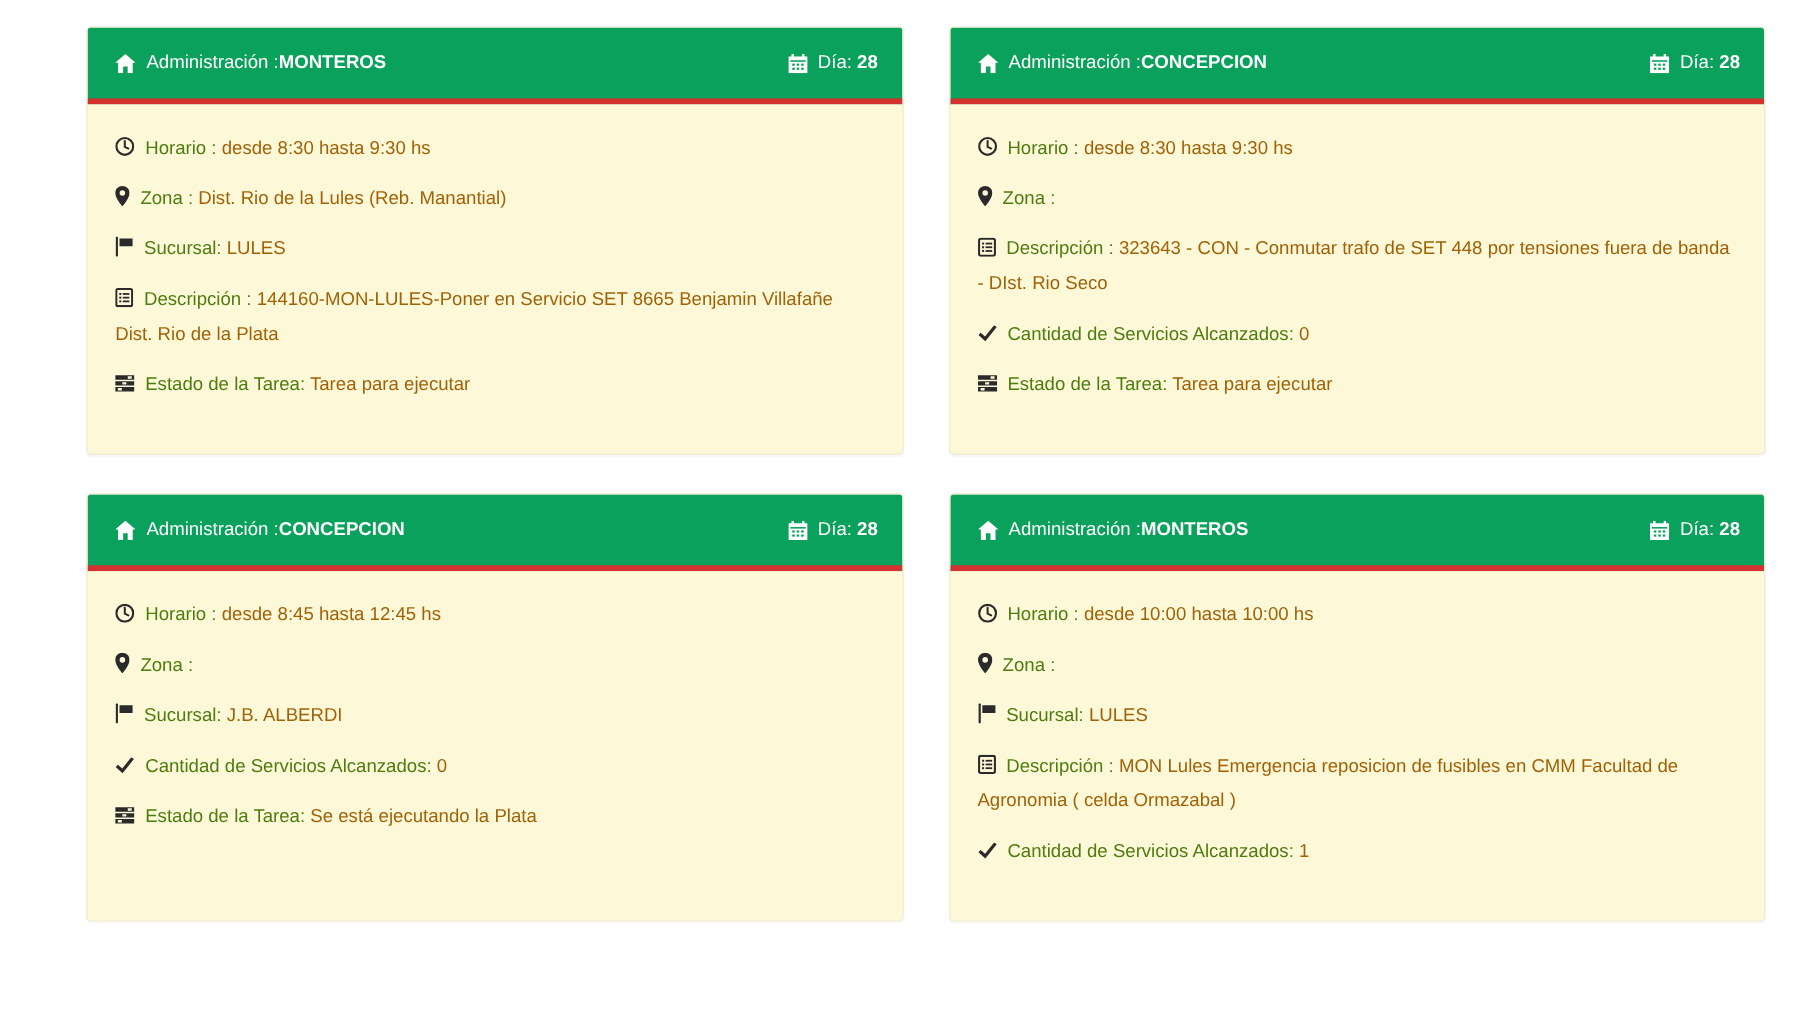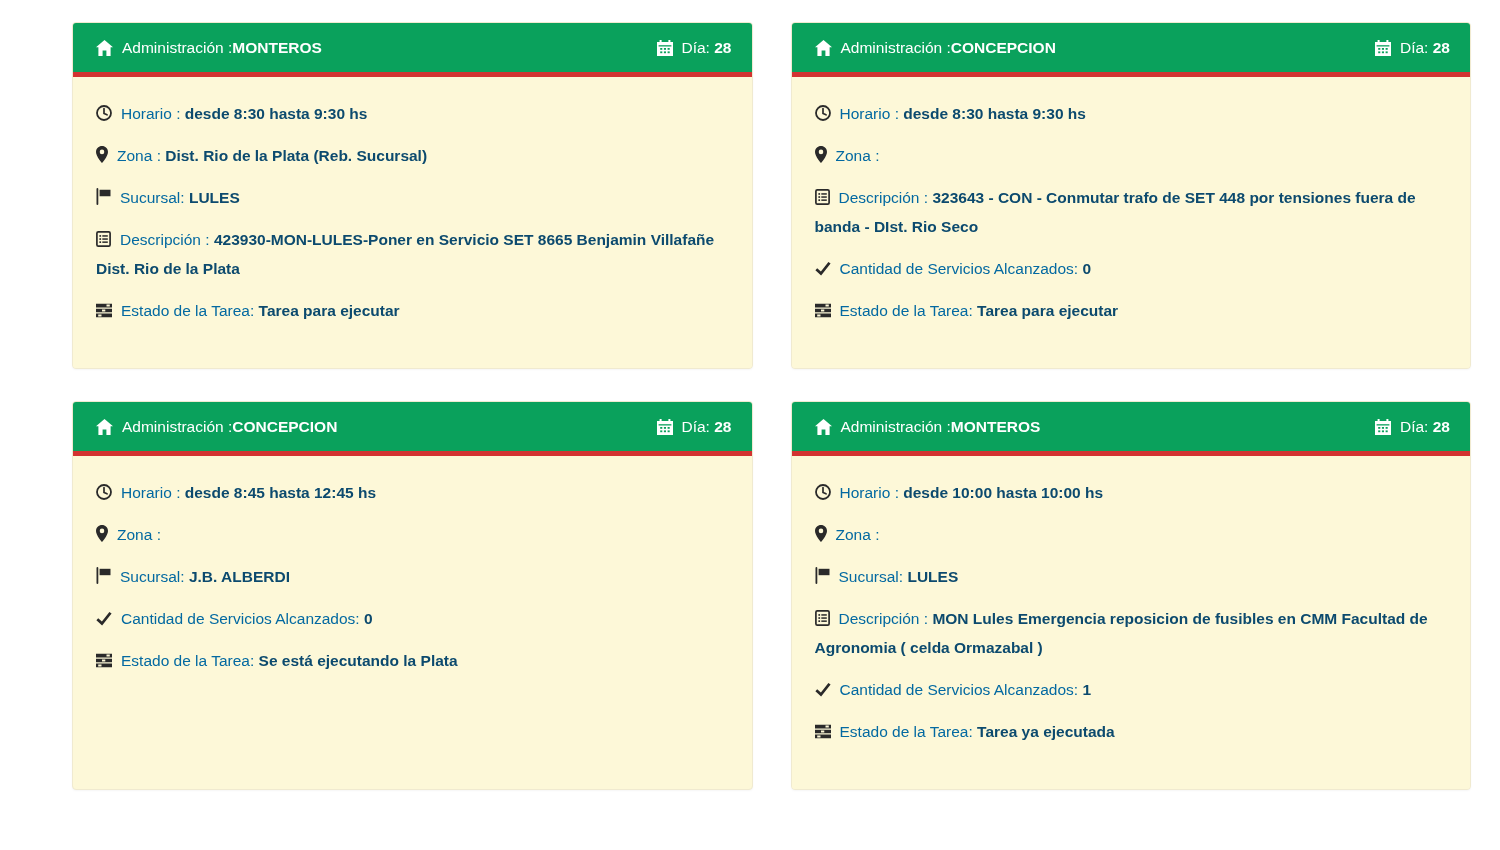--- a/index.html
+++ b/index.html
@@ -18,21 +18,21 @@
   .card {
     border-radius: 4px;
     overflow: hidden;
     background: #fdf8d8;
     border: 1px solid #f0ead0;
     box-shadow: 0 1px 2px rgba(0,0,0,0.04);
   }
   .card-header {
     background: #0aa15c;
     border-bottom: 5px solid #d23331;
-    height: 54px;
+    height: 64px;
     display: flex;
     align-items: center;
     justify-content: space-between;
     padding: 0 20px 0 23px;
     color: #ffffff;
     font-size: 15.5px;
   }
   .card-header .hdr-left, .card-header .hdr-right {
     display: flex;
     align-items: center;
@@ -50,22 +50,22 @@
   .card-body {
     padding: 9px 24px 30px 23px;
     background: #fdf8d8;
   }
   .card-body p {
     font-size: 15.5px;
     line-height: 29px;
     margin: 13px 0;
     color: #4a4a44;
   }
-  .lbl { font-weight: 400; color: #0369a1; }
-  .val { font-weight: 700; color: #0c4a6e; }
+  .lbl { font-weight: 400; color: #4d7c0f; }
+  .val { font-weight: 400; color: #a16207; }
   svg { display: block; }
 </style>
 </head>
 <body>
 
 <div class="cards-grid">
   <div class="card">
     <div class="card-header">
       <span class="hdr-left">
         <span class="icon">
@@ -98,38 +98,38 @@
       <p><span class="icon row-icon">
             <svg width="16" height="16" viewBox="0 0 16 16">
               <circle cx="8" cy="8" r="7" fill="none" stroke="currentColor" stroke-width="1.8"></circle>
               <path d="M8 3.5 V8.4 L11 9.8" fill="none" stroke="currentColor" stroke-width="1.7" stroke-linecap="round"></path>
             </svg>
           </span><span class="lbl">Horario : </span><span class="val">desde 8:30 hasta 9:30 hs</span></p>
       <p><span class="icon row-icon">
             <svg width="12" height="17" viewBox="0 0 12 17" fill="currentColor">
               <path fill-rule="evenodd" d="M6 0 C2.7 0 0 2.6 0 5.9 C0 10.3 6 17 6 17 S12 10.3 12 5.9 C12 2.6 9.3 0 6 0 Z M6 8.2 A2.3 2.3 0 1 1 6 3.6 A2.3 2.3 0 0 1 6 8.2 Z"></path>
             </svg>
-          </span><span class="lbl">Zona : </span><span class="val">Dist. Rio de la Plata (Reb. Sucursal)</span></p>
+          </span><span class="lbl">Zona : </span><span class="val">Dist. Rio de la Lules (Reb. Manantial)</span></p>
       <p><span class="icon row-icon">
             <svg width="15" height="17" viewBox="0 0 15 17" fill="currentColor">
               <rect x="0.5" y="0" width="1.8" height="17" rx="0.9"></rect>
               <path d="M3.6 1.8 H14.5 V8.2 H3.6 Z"></path>
             </svg>
           </span><span class="lbl">Sucursal: </span><span class="val">LULES</span></p>
       <p><span class="icon row-icon">
             <svg width="15" height="16" viewBox="0 0 15 16">
               <rect x="0.9" y="0.9" width="13.2" height="14.2" rx="1.4" fill="none" stroke="currentColor" stroke-width="1.7"></rect>
               <rect x="3.4" y="4.1" width="1.7" height="1.7" fill="currentColor"></rect>
               <rect x="6.3" y="4.2" width="5.5" height="1.5" fill="currentColor"></rect>
               <rect x="3.4" y="7.2" width="1.7" height="1.7" fill="currentColor"></rect>
               <rect x="6.3" y="7.3" width="5.5" height="1.5" fill="currentColor"></rect>
               <rect x="3.4" y="10.3" width="1.7" height="1.7" fill="currentColor"></rect>
               <rect x="6.3" y="10.4" width="5.5" height="1.5" fill="currentColor"></rect>
             </svg>
-          </span><span class="lbl">Descripción : </span><span class="val">423930-MON-LULES-Poner en Servicio SET 8665 Benjamin Villafañe Dist. Rio de la Plata</span></p>
+          </span><span class="lbl">Descripción : </span><span class="val">144160-MON-LULES-Poner en Servicio SET 8665 Benjamin Villafañe Dist. Rio de la Plata</span></p>
       <p><span class="icon row-icon">
             <svg width="16" height="15" viewBox="0 0 16 15" fill="currentColor">
               <path d="M0 0.8 H16 V4.4 H0 Z M10.5 1.6 H13.8 V3.6 H10.5 Z" fill-rule="evenodd"></path>
               <path d="M0 5.7 H16 V9.3 H0 Z M6 6.5 H9.3 V8.5 H6 Z" fill-rule="evenodd"></path>
               <path d="M0 10.6 H16 V14.2 H0 Z M2.2 11.4 H5.5 V13.4 H2.2 Z" fill-rule="evenodd"></path>
             </svg>
           </span><span class="lbl">Estado de la Tarea: </span><span class="val">Tarea para ejecutar</span></p>
     </div>
   </div>
 
@@ -318,22 +318,15 @@
               <rect x="6.3" y="7.3" width="5.5" height="1.5" fill="currentColor"></rect>
               <rect x="3.4" y="10.3" width="1.7" height="1.7" fill="currentColor"></rect>
               <rect x="6.3" y="10.4" width="5.5" height="1.5" fill="currentColor"></rect>
             </svg>
           </span><span class="lbl">Descripción : </span><span class="val">MON Lules Emergencia reposicion de fusibles en CMM Facultad de Agronomia ( celda Ormazabal )</span></p>
       <p><span class="icon row-icon">
             <svg width="16" height="14" viewBox="0 0 16 14" fill="currentColor">
               <path d="M15.6 1.6 L13.4 0 L5.9 9.4 L2.2 6.3 L0.4 8.2 L6.1 13.4 Z"></path>
             </svg>
           </span><span class="lbl">Cantidad de Servicios Alcanzados: </span><span class="val">1</span></p>
-      <p><span class="icon row-icon">
-            <svg width="16" height="15" viewBox="0 0 16 15" fill="currentColor">
-              <path d="M0 0.8 H16 V4.4 H0 Z M10.5 1.6 H13.8 V3.6 H10.5 Z" fill-rule="evenodd"></path>
-              <path d="M0 5.7 H16 V9.3 H0 Z M6 6.5 H9.3 V8.5 H6 Z" fill-rule="evenodd"></path>
-              <path d="M0 10.6 H16 V14.2 H0 Z M2.2 11.4 H5.5 V13.4 H2.2 Z" fill-rule="evenodd"></path>
-            </svg>
-          </span><span class="lbl">Estado de la Tarea: </span><span class="val">Tarea ya ejecutada</span></p>
     </div>
   </div>
 </div>
 
 </body></html>

